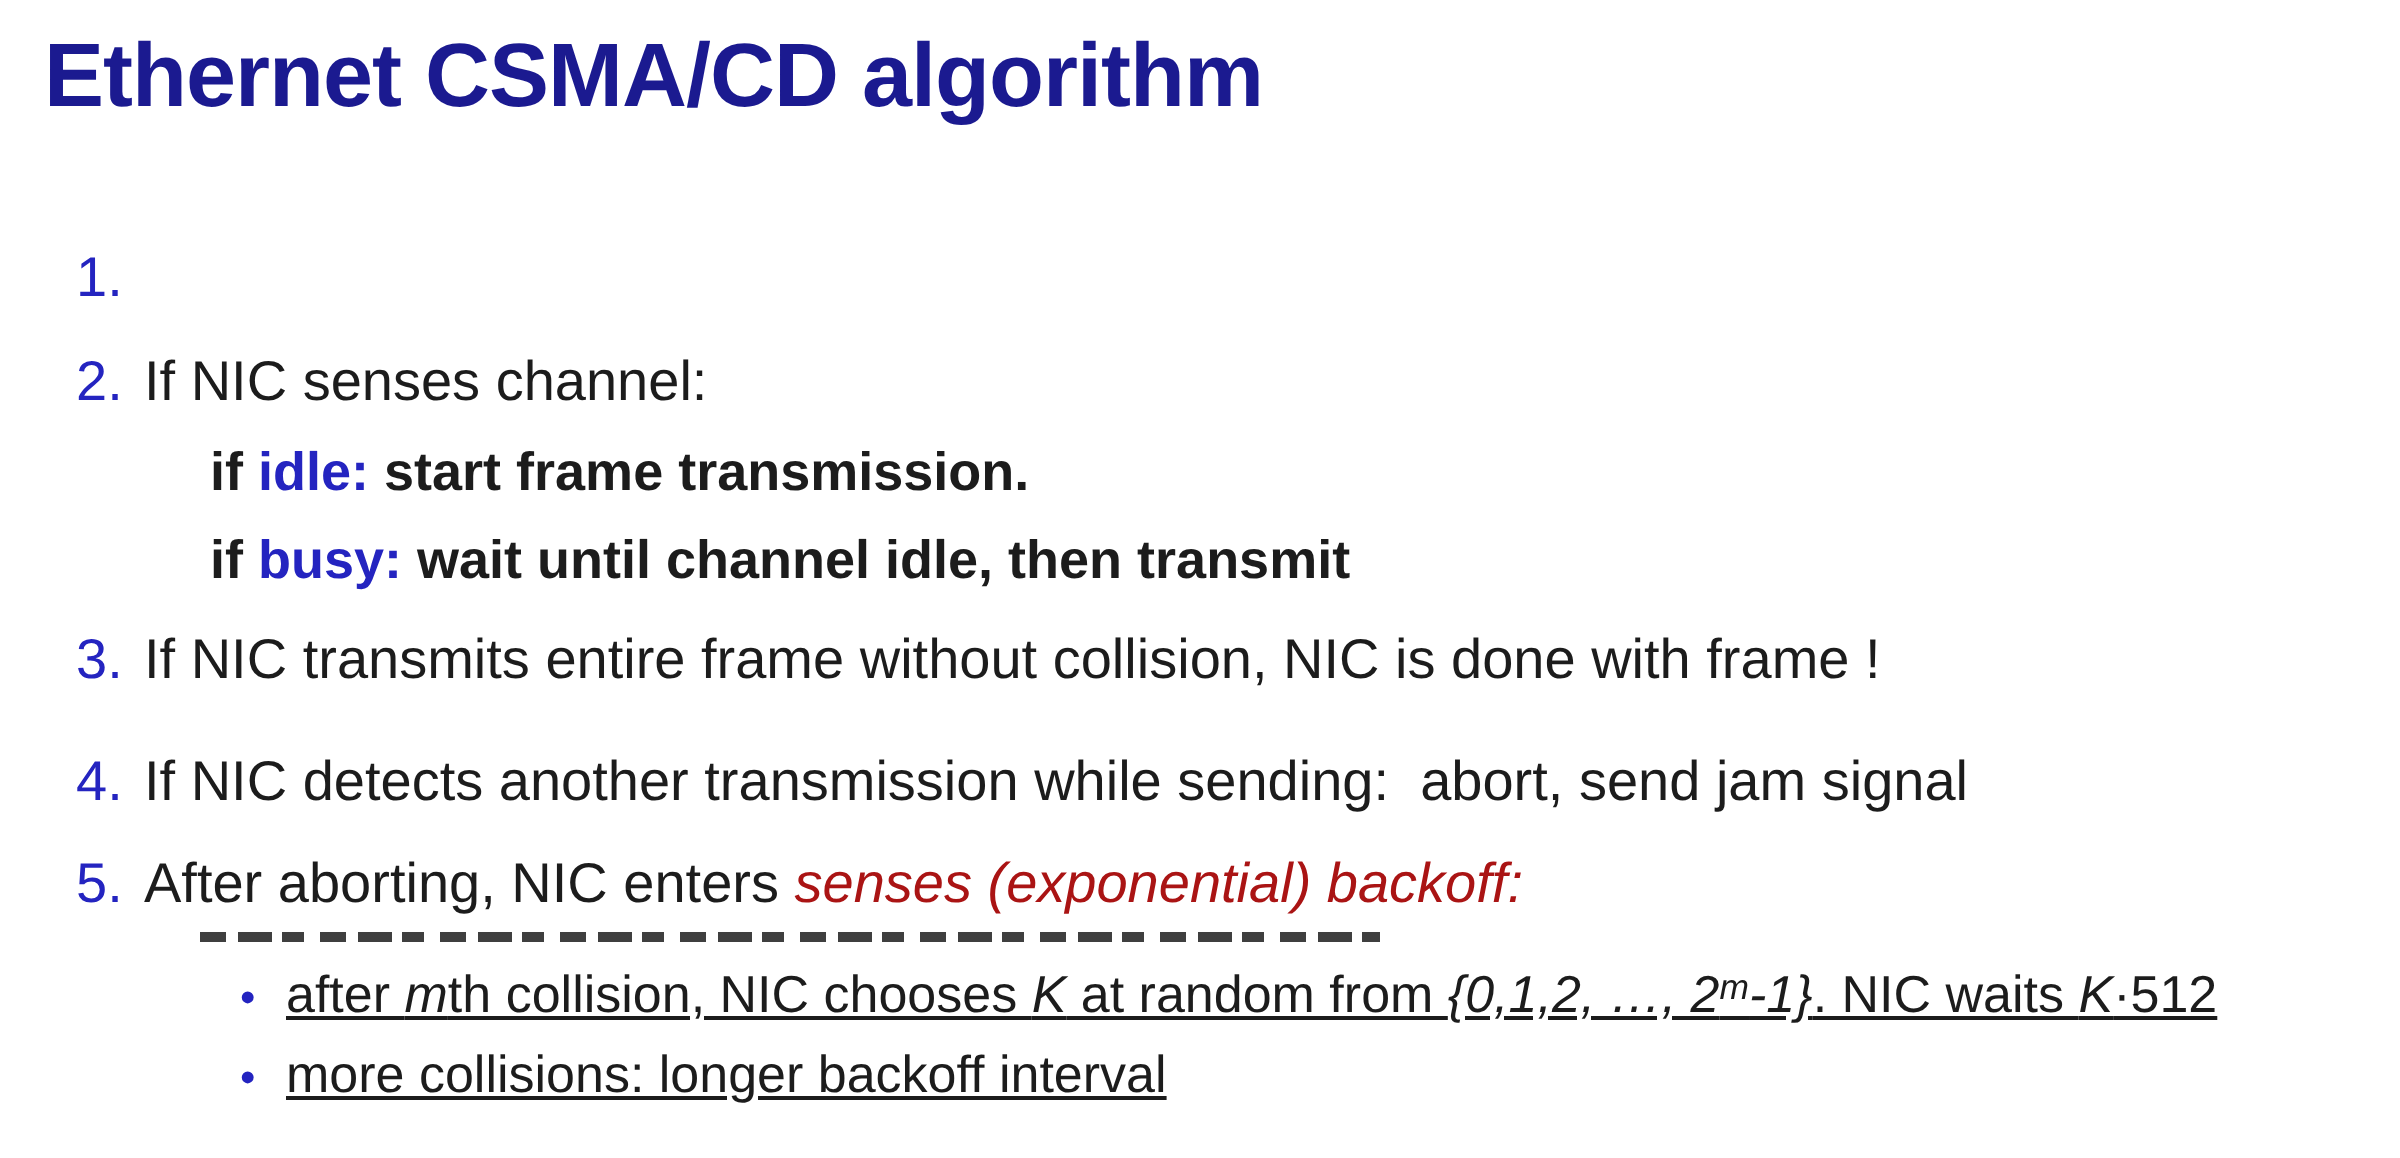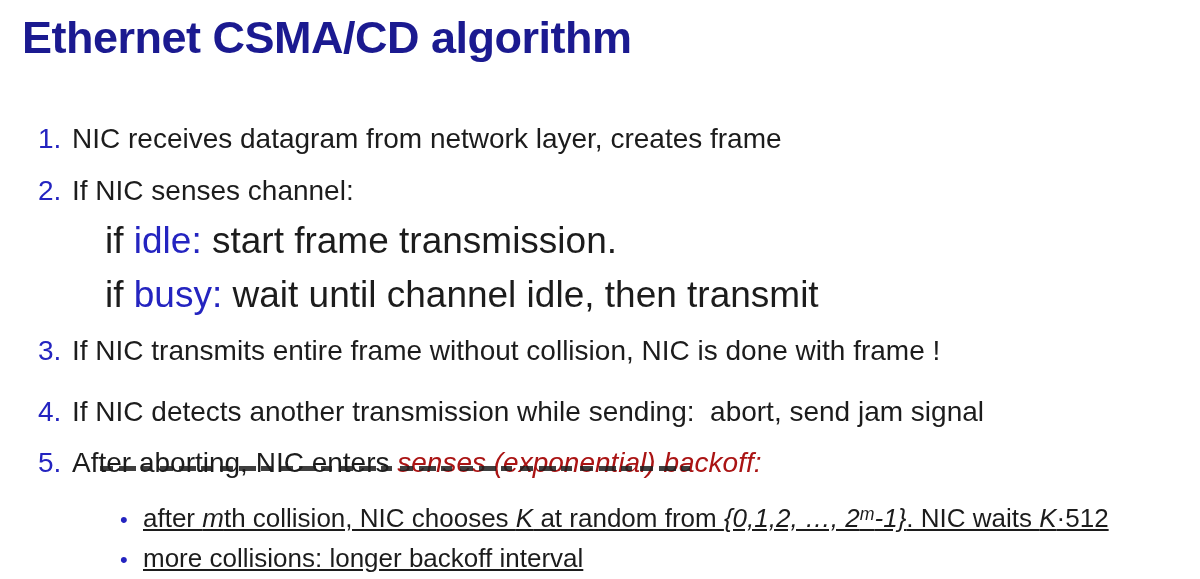--- a/index.html
+++ b/index.html
@@ -33,22 +33,23 @@
   .step .txt, .seg { white-space: pre-wrap; }
 
   #step2 { margin-top: 23px; }
   #step3 { margin-top: 21px; }
   #step4 { margin-top: 31px; }
   #step5 { margin-top: 22px; }
 
   .subline {
     margin-left: 67px;
     margin-top: 16px;
-    font-size: 37px;
+    font-size: 27px;
     line-height: 1.05;
+    font-weight: bold;
   }
   .kw { color: var(--blue); }
 
   .red-em { color: var(--red); font-style: italic; }
   .i { font-style: italic; }
   .sup { font-style: italic; font-size: 0.68em; vertical-align: 0.38em; }
 
   .bullets { margin-top: 20px; margin-left: 82px; }
   .bullet { display: flex; align-items: baseline; font-size: 26px; }
   .bullet .dot { color: var(--blue); width: 23px; flex: 0 0 23px; font-size: 22px; }
@@ -74,21 +75,20 @@
 <body>
 
 <div class="slide">
 
   <h1 class="title">Ethernet CSMA/CD algorithm</h1>
 
   <div class="steps">
 
     <div class="step" id="step1">
       <span class="num">1.</span>
-      <span class="txt">NIC receives datagram from network layer, creates frame</span>
     </div>
 
     <div class="step" id="step2">
       <span class="num">2.</span>
       <span class="txt">If NIC senses channel:</span>
     </div>
 
     <div class="subline">
       <span class="seg">if </span><span class="seg kw">idle:</span><span class="seg"> start frame transmission.</span>
     </div>

